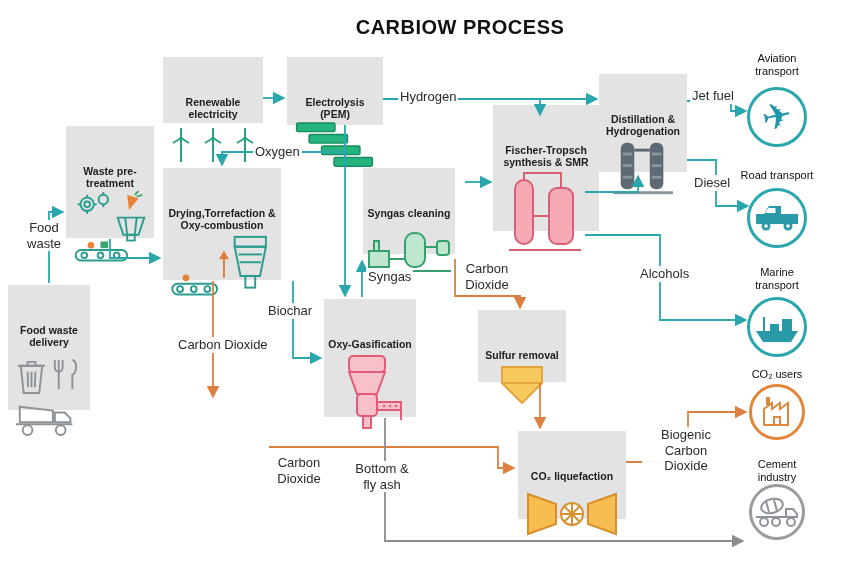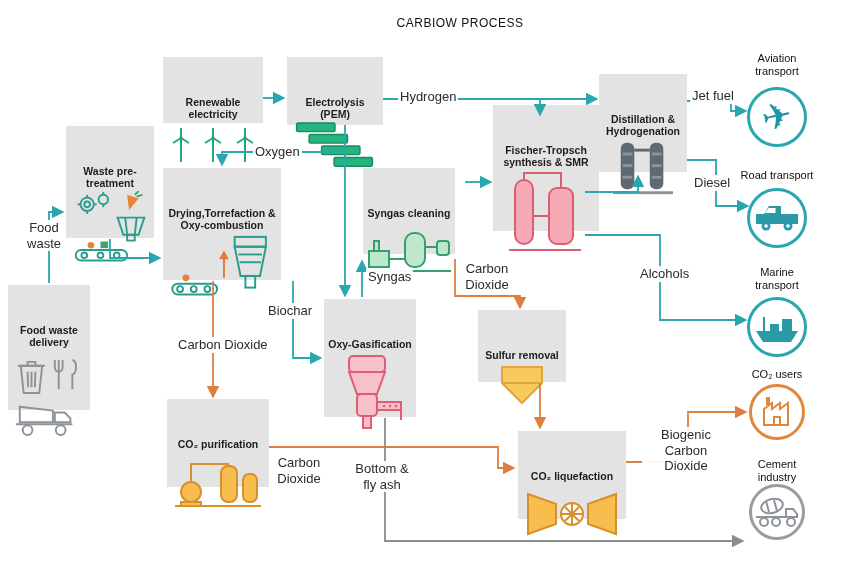--- a/index.html
+++ b/index.html
@@ -1,20 +1,20 @@
 <!DOCTYPE html>
 <html><head>
 <meta charset="utf-8">
 <title>CARBIOW PROCESS</title>
 <style>
   html,body{margin:0;padding:0;background:#fff;}
   .canvas{position:relative;width:848px;height:573px;background:#ffffff;
           font-family:"Liberation Sans",sans-serif;overflow:hidden;}
   .title{position:absolute;left:80px;top:16px;width:760px;text-align:center;
-         font-size:12px;font-weight:normal;color:#111;letter-spacing:.5px;z-index:2;}
+         font-size:20px;font-weight:bold;color:#111;letter-spacing:.5px;z-index:2;}
   .node{position:absolute;background:#e3e3e3;display:flex;flex-direction:column;
         align-items:center;z-index:1;box-sizing:border-box;}
   .node-label{font-size:10.5px;font-weight:bold;text-align:center;line-height:1.15;
               padding:4px 3px 2px;color:#1c1c1c;margin-top:35px;}
   .node-icon{flex:1;display:flex;align-items:center;justify-content:center;width:100%;}
   .overlay{position:absolute;left:0;top:0;z-index:3;pointer-events:none;}
   .flow-label{position:absolute;font-size:13px;color:#2b2b2b;text-align:center;
               line-height:1.2;background:rgba(255,255,255,.95);padding:0 2px;z-index:4;}
   .dest-label{position:absolute;font-size:11px;font-weight:normal;text-align:center;
               line-height:1.2;color:#101010;z-index:2;}
@@ -210,33 +210,20 @@
   <div class="node" style="left:478px;top:310px;width:88px;height:72px">
     <div class="node-label">Sulfur removal</div>
     <div class="node-icon">
       <svg width="56" height="44" viewBox="0 0 56 44">
         <polygon points="8,4 48,4 48,20 28,40 8,20" fill="#f8ca5e" stroke="#e2a43c" stroke-width="2"></polygon>
         <line x1="8" y1="20" x2="48" y2="20" stroke="#e2a43c" stroke-width="2"></line>
       </svg>
     </div>
   </div>
 
-  <div class="node" style="left:167px;top:399px;width:102px;height:88px">
-    <div class="node-label">CO₂ purification</div>
-    <div class="node-icon">
-      <svg width="90" height="60" viewBox="0 0 90 60" stroke="#d88f2c" stroke-width="2" fill="#f7bd4e">
-        <path d="M18,30 V12 H56" fill="none"></path>
-        <circle cx="18" cy="40" r="10"></circle>
-        <rect x="8" y="50" width="20" height="4"></rect>
-        <rect x="48" y="14" width="16" height="36" rx="7"></rect>
-        <rect x="70" y="22" width="14" height="28" rx="6"></rect>
-        <line x1="2" y1="54" x2="88" y2="54" fill="none"></line>
-      </svg>
-    </div>
-  </div>
 
   <div class="node" style="left:518px;top:431px;width:108px;height:88px">
     <div class="node-label">CO₂ liquefaction</div>
     <div class="node-icon">
       <svg width="96" height="60" viewBox="0 0 96 60" stroke="#d88f2c" stroke-width="2" fill="#f7bd4e">
         <polygon points="4,10 32,20 32,40 4,50"></polygon>
         <circle cx="48" cy="30" r="11" fill="#fff"></circle>
         <path d="M48,19 V41 M37,30 H59 M41,23 L55,37 M55,23 L41,37" fill="none"></path>
         <polygon points="64,20 92,10 92,50 64,40"></polygon>
       </svg>

